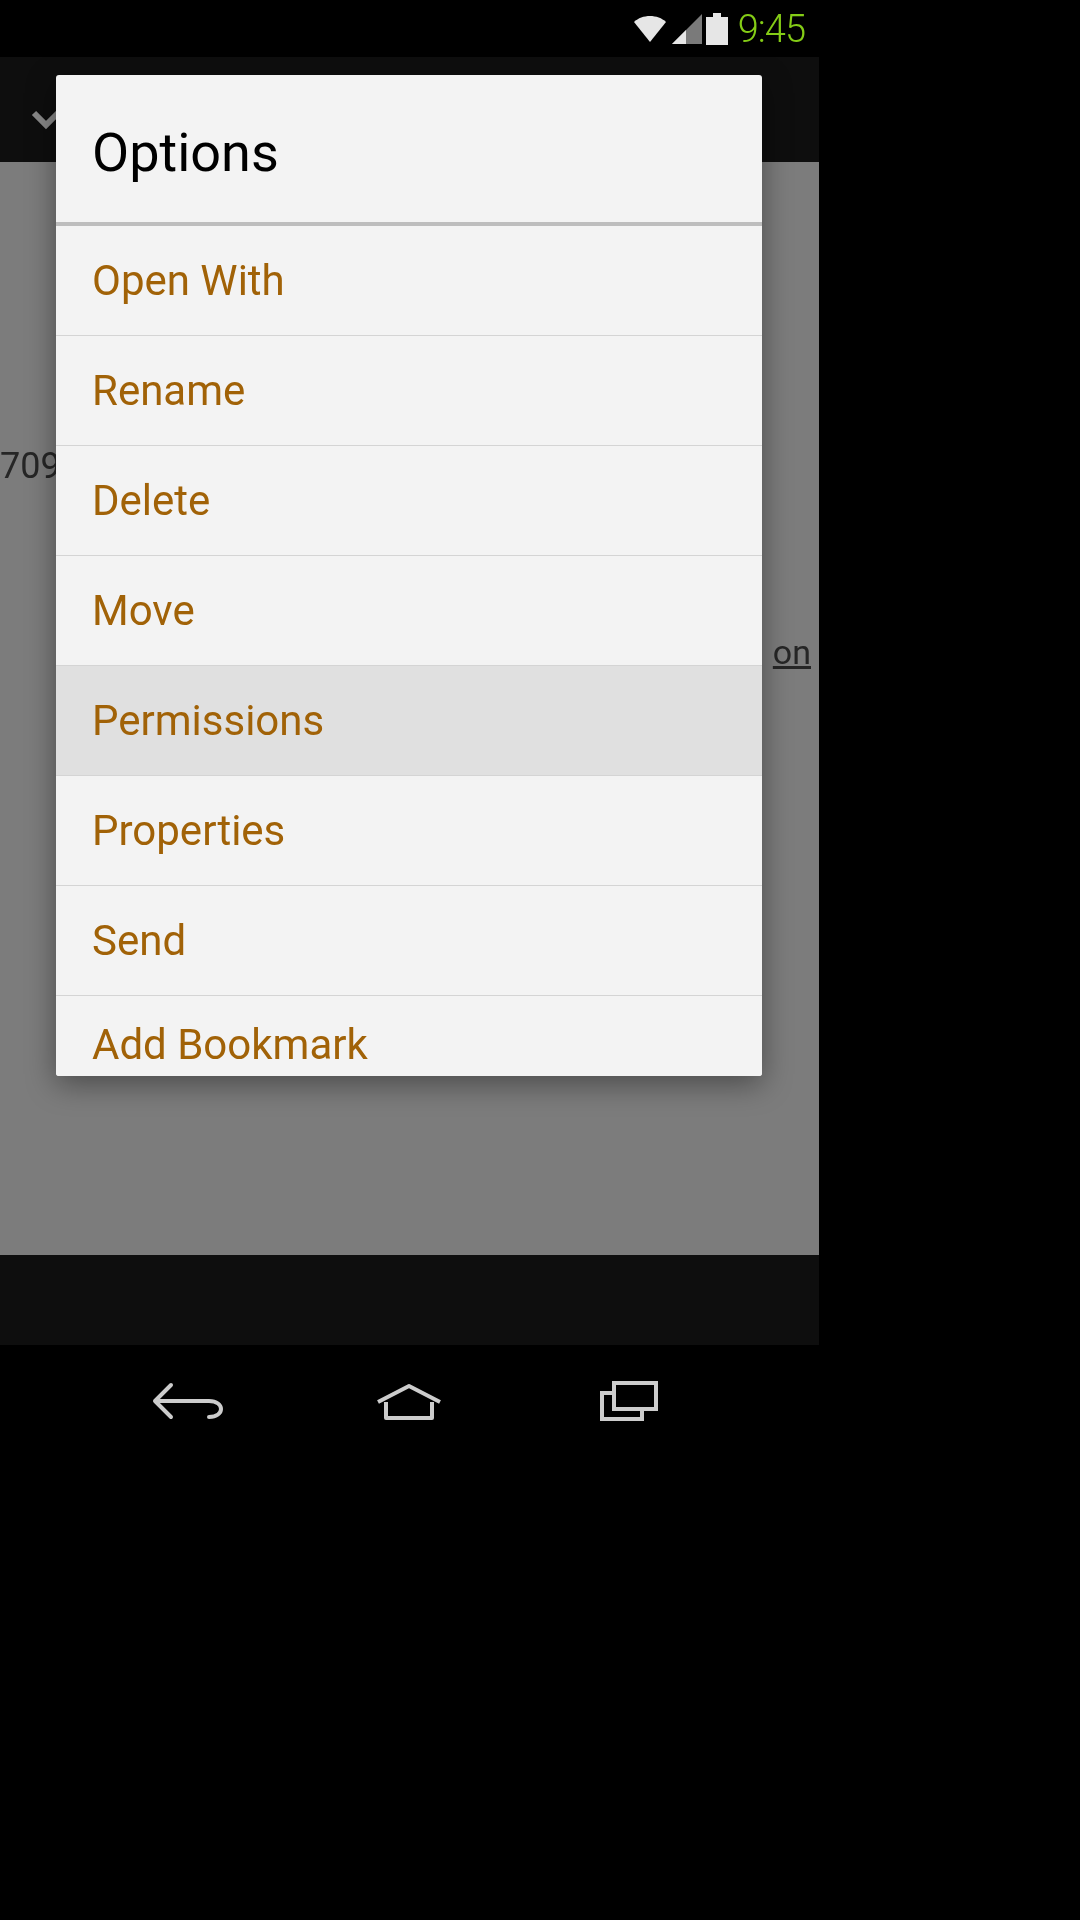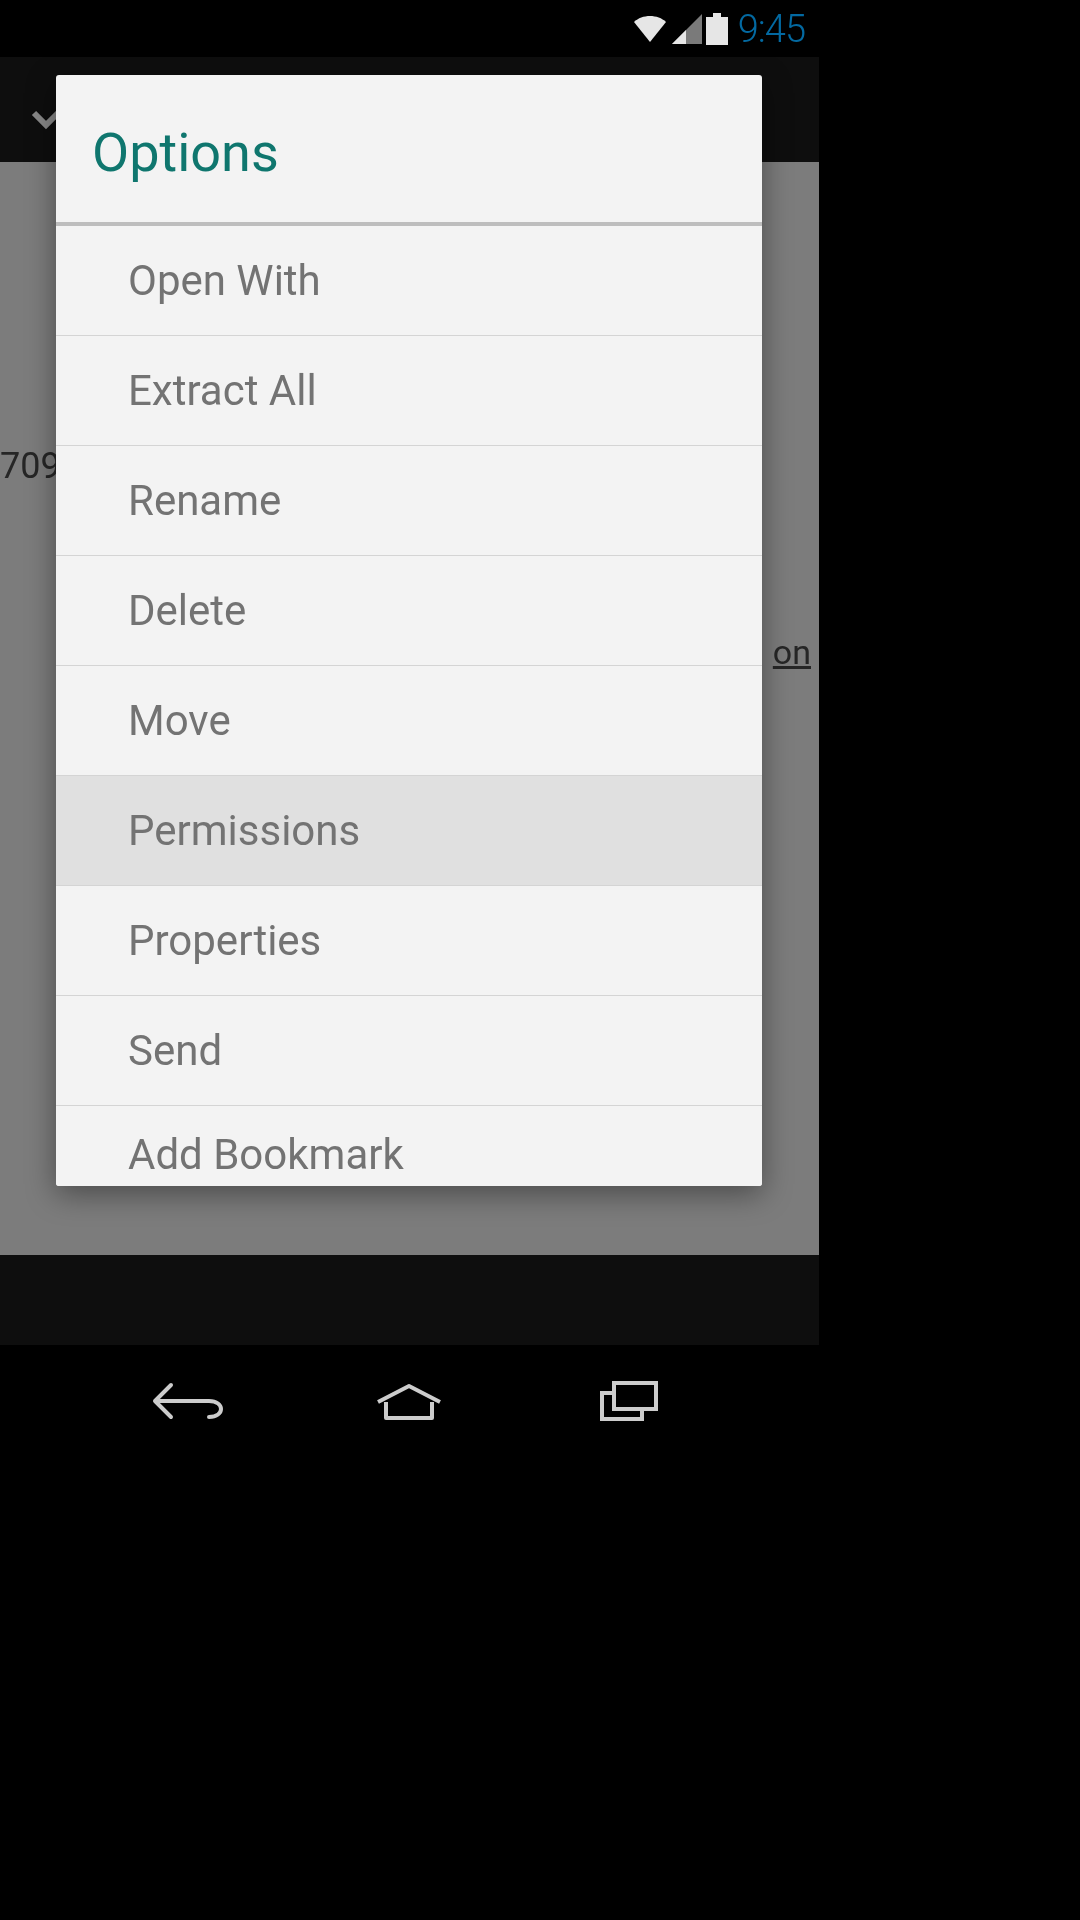--- a/index.html
+++ b/index.html
@@ -17,21 +17,21 @@
       display: flex;
       align-items: center;
       justify-content: flex-end;
       padding-right: 14px;
       gap: 4px;
     }
     .status-bar .wifi-icon svg,
     .status-bar .cell-icon svg,
     .status-bar .battery-icon svg { display: block; }
     .status-bar .clock {
-      color: #0369a1;
+      color: #84cc16;
       font-size: 38px;
       font-weight: 300;
       margin-left: 6px;
       letter-spacing: -1px;
     }
     .app-header {
       height: 105px;
       background: #1a1a1a;
       position: relative;
     }
@@ -76,21 +76,21 @@
       box-shadow: 0 8px 30px rgba(0,0,0,0.4);
       overflow: hidden;
     }
     .dialog-title-wrap {
       padding: 46px 36px 38px 36px;
       border-bottom: 4px solid #bdbdbd;
     }
     .dialog-title {
       font-size: 54px;
       font-weight: 400;
-      color: #0f766e;
+      color: #000000;
     }
     .option-list { }
     .option-item {
       height: 110px;
       display: flex;
       align-items: center;
       padding: 0 36px;
       border-bottom: 1px solid #d4d4d4;
       background: #f3f3f3;
     }
@@ -99,22 +99,21 @@
     }
     .option-item:last-child {
       border-bottom: none;
       height: 80px;
       align-items: flex-start;
       padding-top: 24px;
     }
     .option-label {
       font-size: 42px;
       font-weight: 400;
-      color: #737373;
-      margin-left: 36px;
+      color: #a16207;
     }
     .bottom-bar {
       position: absolute;
       bottom: 111px;
       left: 0;
       right: 0;
       height: 90px;
       background: #1a1a1a;
     }
     .nav-bar {
@@ -179,23 +178,20 @@
 
 <div class="dialog">
   <div class="dialog-title-wrap">
     <div class="dialog-title">Options</div>
   </div>
   <div class="option-list">
     <div class="option-item">
       <span class="option-label">Open With</span>
     </div>
     <div class="option-item">
-      <span class="option-label">Extract All</span>
-    </div>
-    <div class="option-item">
       <span class="option-label">Rename</span>
     </div>
     <div class="option-item">
       <span class="option-label">Delete</span>
     </div>
     <div class="option-item">
       <span class="option-label">Move</span>
     </div>
     <div class="option-item highlighted">
       <span class="option-label">Permissions</span>

